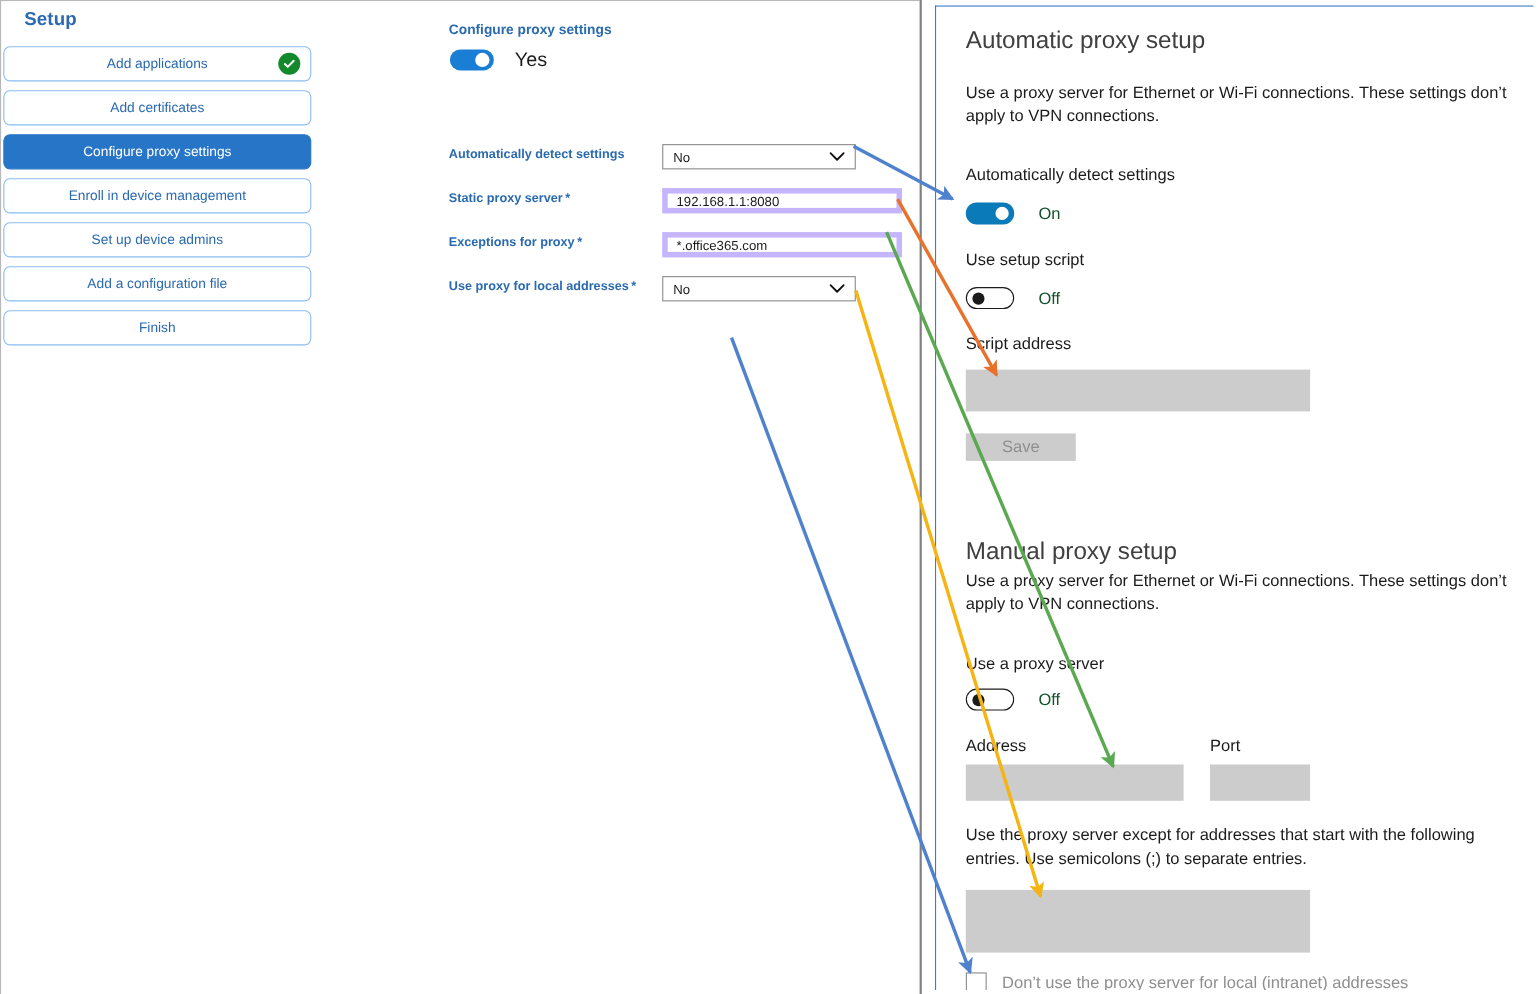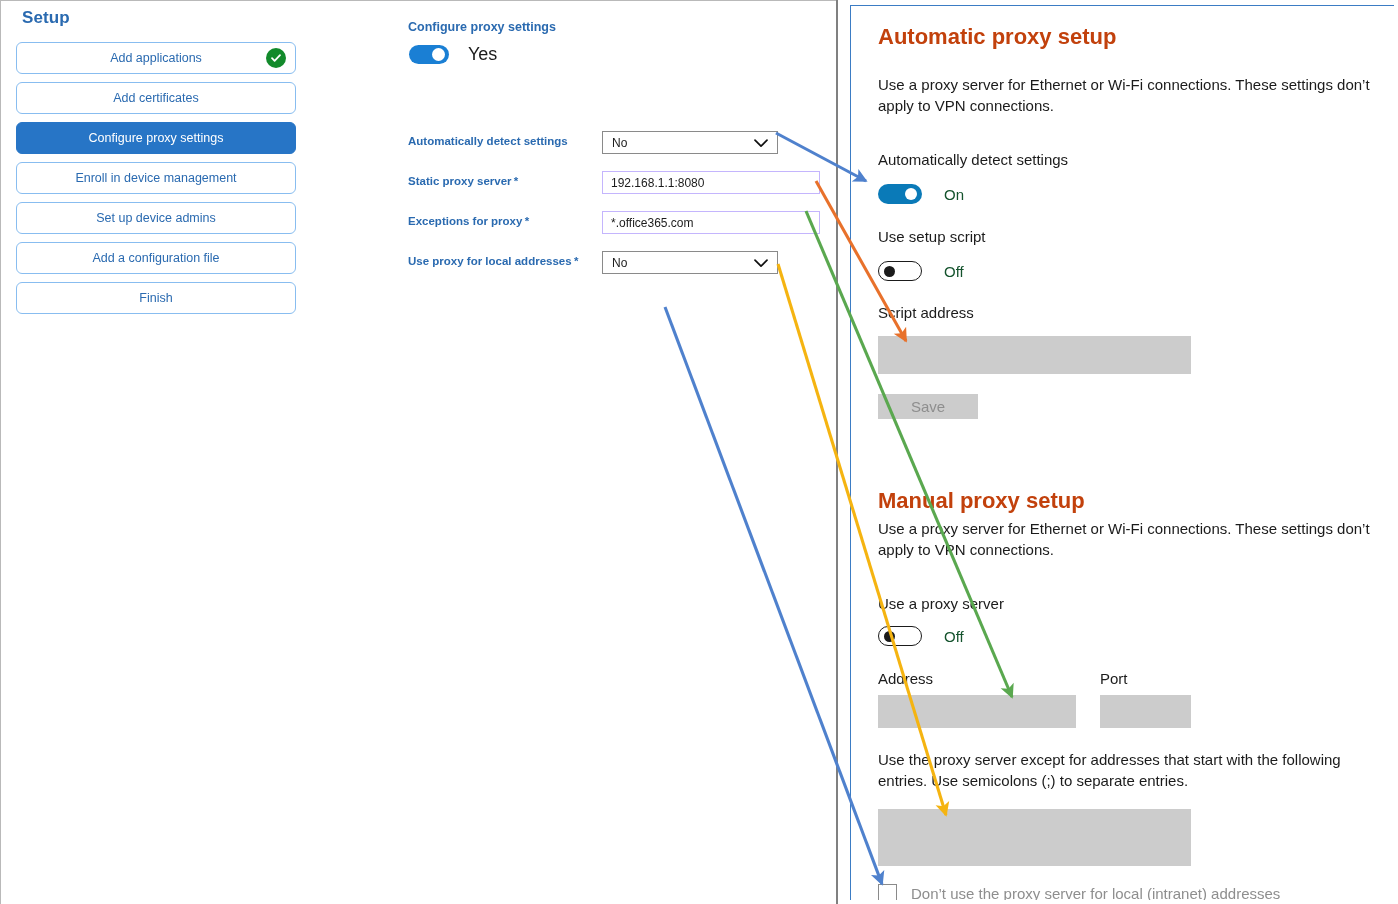--- a/index.html
+++ b/index.html
@@ -16,21 +16,21 @@
   
   .frame-top{position:absolute;left:0;top:0;width:836px;height:1px;background:#b9b9b9;}
   .frame-left{position:absolute;left:0;top:0;width:1px;height:904px;background:#b9b9b9;}
   .divider-gray{position:absolute;left:836px;top:0;width:2px;height:904px;background:#808080;}
 
   
   .steps-title{
     position:absolute; left:22px; top:8px;
     font-size:17px; font-weight:bold; color:#2a6ab0; letter-spacing:.1px;
   }
-  .steps-list{position:absolute; left:16px; top:42px; width:280px;}
+  .steps-list{position:absolute; left:3px; top:42px; width:280px;}
   .step{
     box-sizing:border-box;
     height:32px; margin-bottom:8px;
     border:1px solid #88bdf0; border-radius:6px;
     background:#ffffff;
     display:flex; align-items:center; justify-content:center;
     position:relative;
   }
   .step-label{font-size:12.5px; color:#2a6ab0;}
   .step.active{background:#2775c6; border-color:#2775c6;}
@@ -71,37 +71,37 @@
     width:176px; height:23px;
     border:1px solid #8a8a8a; background:#ffffff;
     display:flex; align-items:center; padding:0 6px 0 9px;
     position:relative;
   }
   .sel .val{font-size:12px; color:#1b1b1b;}
   .chev{position:absolute; right:9px; top:50%; transform:translateY(-50%);}
   .txt{
     box-sizing:border-box;
     width:218px; height:23px;
-    border:1px solid #c4b5fd; background:#ffffff;
+    border:5px solid #c4b5fd; background:#ffffff;
     display:flex; align-items:center; padding:0 4px 0 8px;
     overflow:hidden; white-space:nowrap;
   }
   .txt.focused{border:1.6px solid #2d8ce0;}
   .txt .val{font-size:12px; color:#1b1b1b;}
 
   
   .win-panel{
     position:absolute; left:850px; top:5px; width:544px; height:895px;
     box-sizing:border-box;
     border:1.6px solid #3b7cc4; border-bottom:none; border-right:none;
     background:#ffffff; overflow:hidden;
   }
   .win-inner{position:absolute; left:27px; top:0; right:0; bottom:0;}
   .win-h1{
-    font-size:22px; font-weight:700; color:#c2410c;
+    font-size:22px; font-weight:400; color:#404040;
     margin:0; position:absolute;
   }
   .win-p{
     font-size:15px; color:#1b1b1b; line-height:1.42;
     position:absolute; width:500px; margin:0;
   }
   .win-lbl{font-size:15px; color:#1b1b1b; position:absolute;}
   .wtoggle{position:absolute; display:flex; align-items:center;}
   .wtgl{
     width:44px; height:20px; border-radius:10px; position:relative; flex:none;

